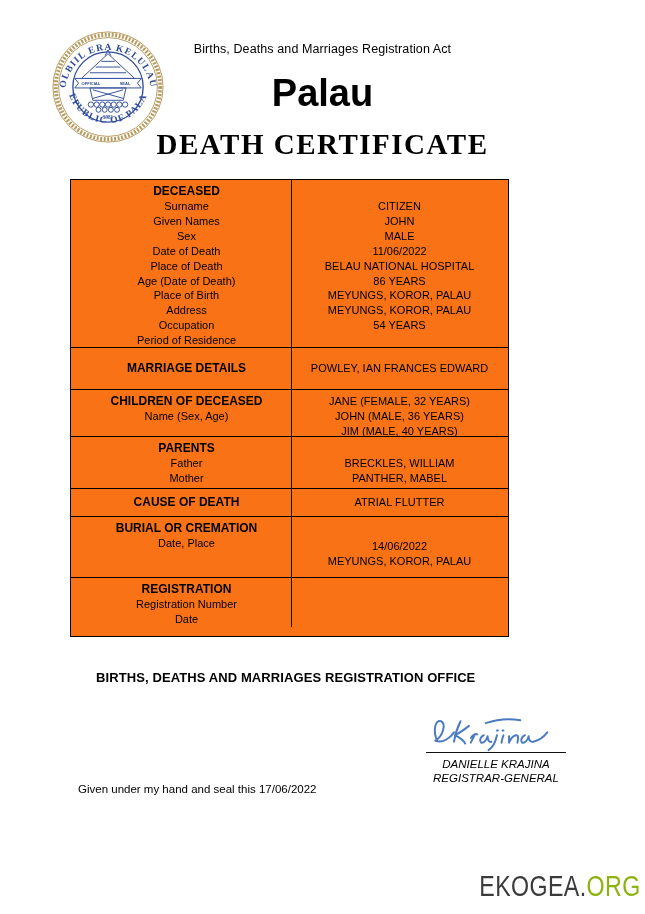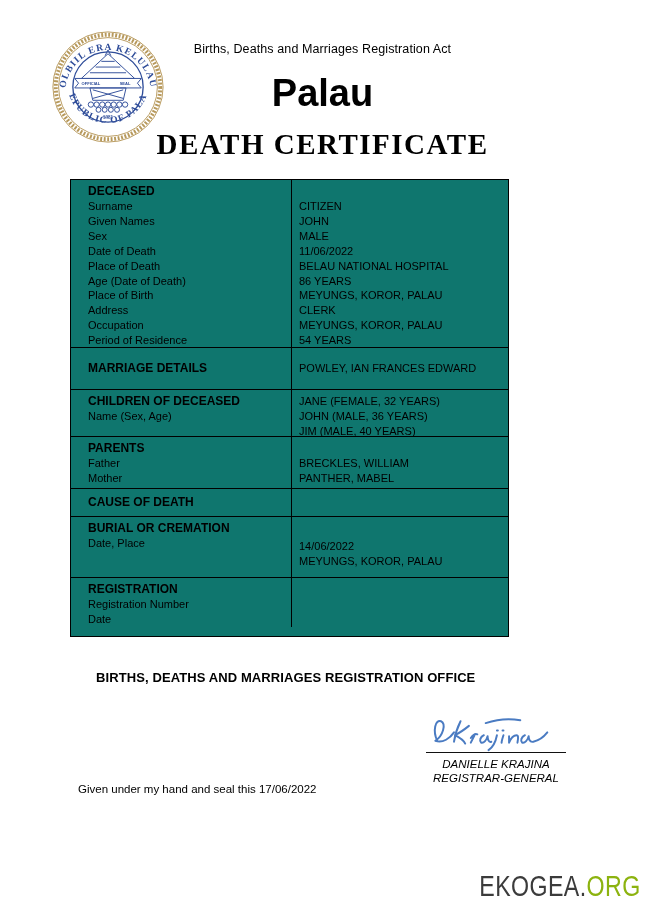--- a/index.html
+++ b/index.html
@@ -18,21 +18,21 @@
     font-size:38px; font-weight:bold;
   }
   .cert-title{
     position:absolute; left:0; right:0; top:128px; text-align:center;
     font-family:"Liberation Serif", serif; font-size:29px; font-weight:bold;
     letter-spacing:1.5px;
   }
   
   .cert-table{
     position:absolute; left:70px; top:179px; width:439px;
-    border:1.5px solid #000; box-sizing:border-box; background:#0f766e;
+    border:1.5px solid #000; box-sizing:border-box; background:#f97316;text-align:center;
   }
   .sec{display:flex; border-bottom:1.4px solid #000; overflow:hidden; box-sizing:border-box;}
   .sec:last-child{border-bottom:none;}
   .col-l{width:221px; border-right:1.4px solid #000; padding:4px 6px 0 17px; box-sizing:border-box;}
   .col-r{flex:1; padding:4px 8px 0 7px; box-sizing:border-box;}
   .hdr{font-size:12px; font-weight:bold; line-height:15px;}
   .lbl,.val{font-size:11px; line-height:14.9px; white-space:nowrap;}
   .sp{height:15px;}
   .sec-deceased{height:168px;}
   .sec-marriage{height:42px;}
@@ -132,21 +132,20 @@
       </div>
       <div class="col-r">
         <div class="sp"></div>
         <div class="val">CITIZEN</div>
         <div class="val">JOHN</div>
         <div class="val">MALE</div>
         <div class="val">11/06/2022</div>
         <div class="val">BELAU NATIONAL HOSPITAL</div>
         <div class="val">86 YEARS</div>
         <div class="val">MEYUNGS, KOROR, PALAU</div>
-        <div class="val">CLERK</div>
         <div class="val">MEYUNGS, KOROR, PALAU</div>
         <div class="val">54 YEARS</div>
       </div>
     </div>
 
     <div class="sec sec-marriage">
       <div class="col-l">
         <div class="hdr">MARRIAGE DETAILS</div>
       </div>
       <div class="col-r">
@@ -175,20 +174,23 @@
       <div class="col-r">
         <div class="sp"></div>
         <div class="val">BRECKLES, WILLIAM</div>
         <div class="val">PANTHER, MABEL</div>
       </div>
     </div>
 
     <div class="sec sec-cause">
       <div class="col-l">
         <div class="hdr">CAUSE OF DEATH</div>
+      </div>
+      <div class="col-r">
+        <div class="val">ATRIAL FLUTTER</div>
       </div>
     </div>
 
     <div class="sec sec-burial">
       <div class="col-l">
         <div class="hdr">BURIAL OR CREMATION</div>
         <div class="lbl">Date, Place</div>
       </div>
       <div class="col-r">
         <div class="sp"></div>

